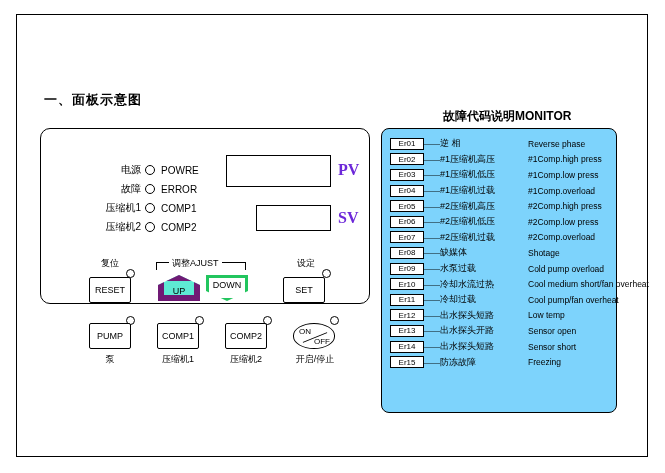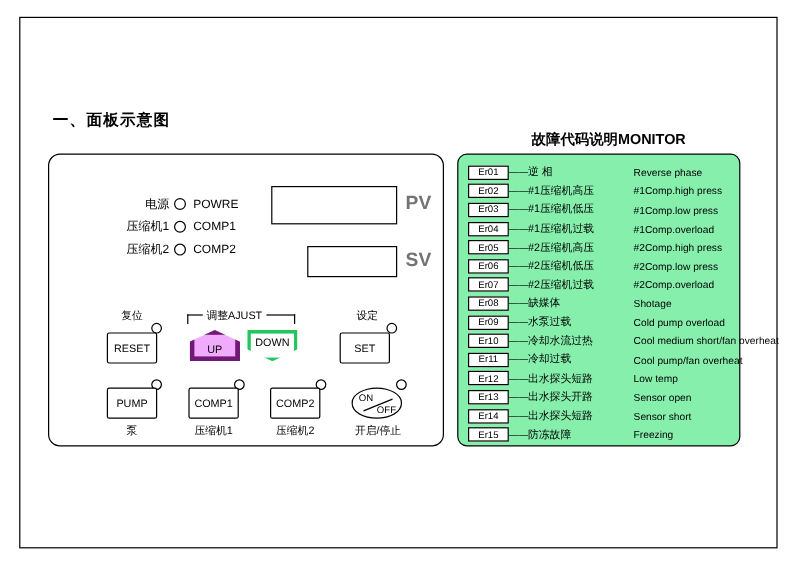--- a/index.html
+++ b/index.html
@@ -31,21 +31,21 @@
     font-weight: bold;
     letter-spacing: 1px;
     color: #000;
   }
   
   .panel {
     position: absolute;
     left: 40px;
     top: 128px;
     width: 330px;
-    height: 244px;
+    height: 176px;
     border: 1px solid #000;
     border-radius: 10px;
     box-sizing: border-box;
     background: #fff;
   }
   .led-rows {
     position: absolute;
     left: 38px;
     top: 32px;
     width: 180px;
@@ -80,21 +80,22 @@
     border: 1px solid #000;
     background: #fff;
     box-sizing: border-box;
   }
   .display.pv { left: 185px; top: 26px; width: 105px; height: 32px; }
   .display.sv { left: 215px; top: 76px; width: 75px; height: 26px; }
   .disp-label {
     position: absolute;
     font-size: 16px;
     font-weight: bold;
-    color: #737373;
+    color: #6d28d9;
+    font-family: Liberation Serif, serif;
   }
   .disp-label.pv { left: 297px; top: 32px; }
   .disp-label.sv { left: 297px; top: 80px; }
 
   
   .grp-label {
     position: absolute;
     font-size: 9px;
     color: #000;
     text-align: center;
@@ -140,23 +141,23 @@
     height: 26px;
     position: absolute;
     box-sizing: border-box;
     font-size: 9px;
     color: #000;
     display: flex;
     align-items: center;
     justify-content: center;
   }
   .arrow-up {
-    border: 4px solid #701a75;
+    border: 6px solid #701a75;
     clip-path: polygon(50% 0%, 100% 38%, 100% 100%, 0% 100%, 0% 38%);
-    background: #f0abfc;
+    background: #5eead4;
     padding-top: 6px;
   }
   .arrow-down {
     border: 3px solid #22c55e;
     clip-path: polygon(0% 0%, 100% 0%, 100% 62%, 50% 100%, 0% 62%);
     background: #fff;
     padding-bottom: 6px;
   }
   .onoff {
     width: 42px;
@@ -205,25 +206,25 @@
     top: 108px;
     font-size: 12px;
     font-weight: bold;
     color: #000;
   }
   .table-frame {
     position: absolute;
     left: 381px;
     top: 128px;
     width: 236px;
-    height: 244px;
+    height: 285px;
     border: 1px solid #000;
     border-radius: 8px;
     box-sizing: border-box;
-    background: #86efac;
+    background: #7dd3fc;
   }
   .rows {
     position: absolute;
     left: 8px;
     top: 7px;
     width: 222px;
   }
   .mrow {
     display: flex;
     align-items: center;
@@ -270,20 +271,25 @@
 
 <div class="section-title">一、面板示意图</div>
 
 <div class="panel">
 
   <div class="led-rows">
     <div class="led-row">
       <span class="cn">电源</span>
       <span class="led"></span>
       <span class="en">POWRE</span>
+    </div>
+    <div class="led-row">
+      <span class="cn">故障</span>
+      <span class="led"></span>
+      <span class="en">ERROR</span>
     </div>
     <div class="led-row">
       <span class="cn">压缩机1</span>
       <span class="led"></span>
       <span class="en">COMP1</span>
     </div>
     <div class="led-row">
       <span class="cn">压缩机2</span>
       <span class="led"></span>
       <span class="en">COMP2</span>

